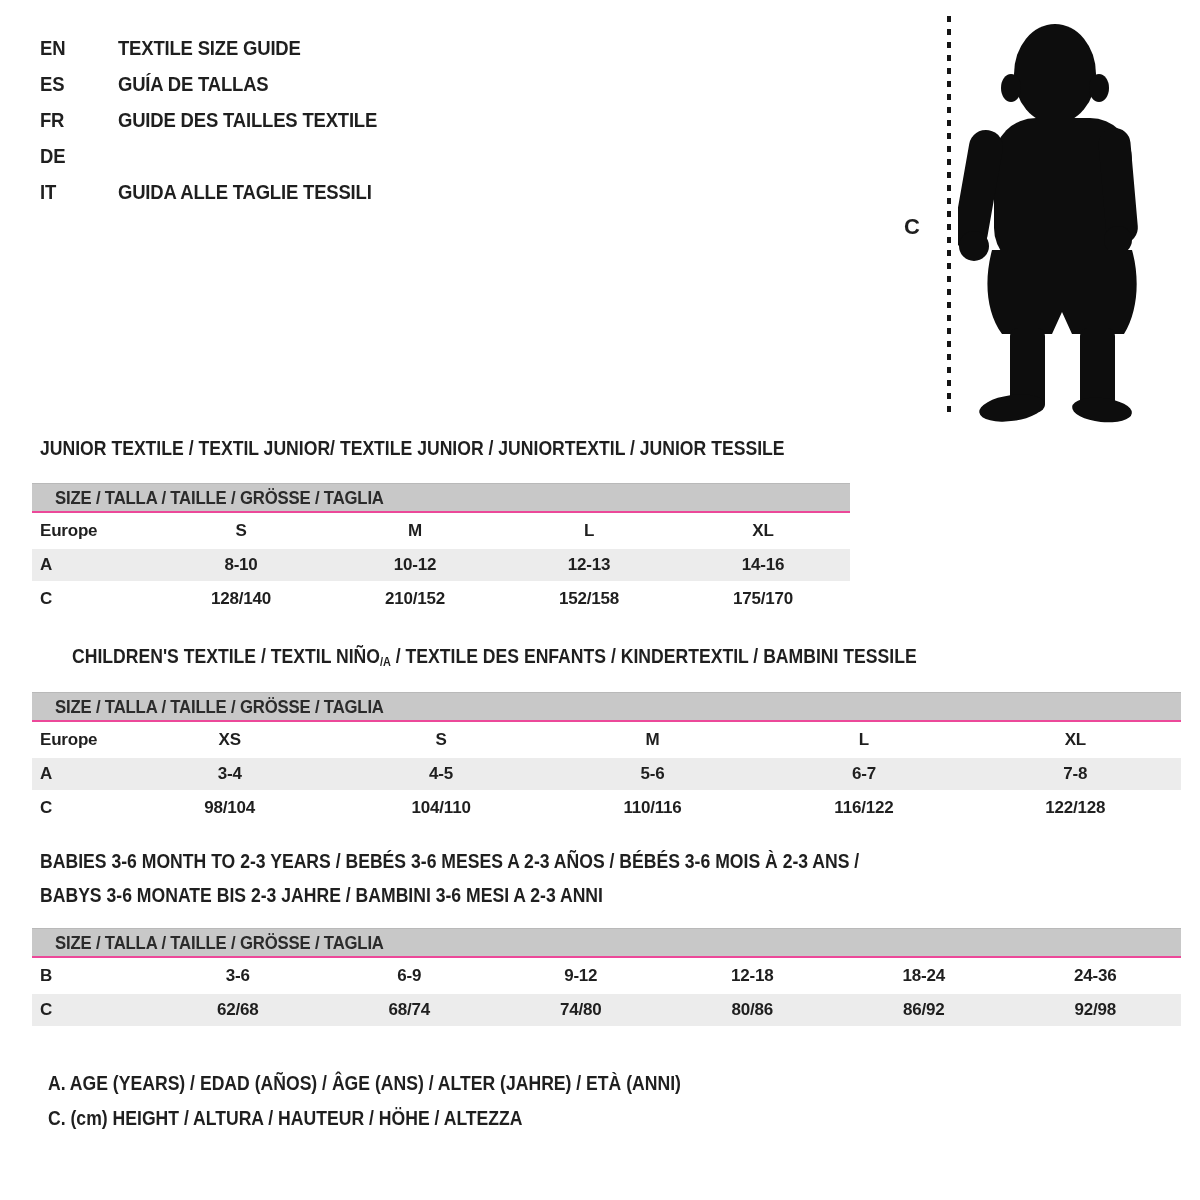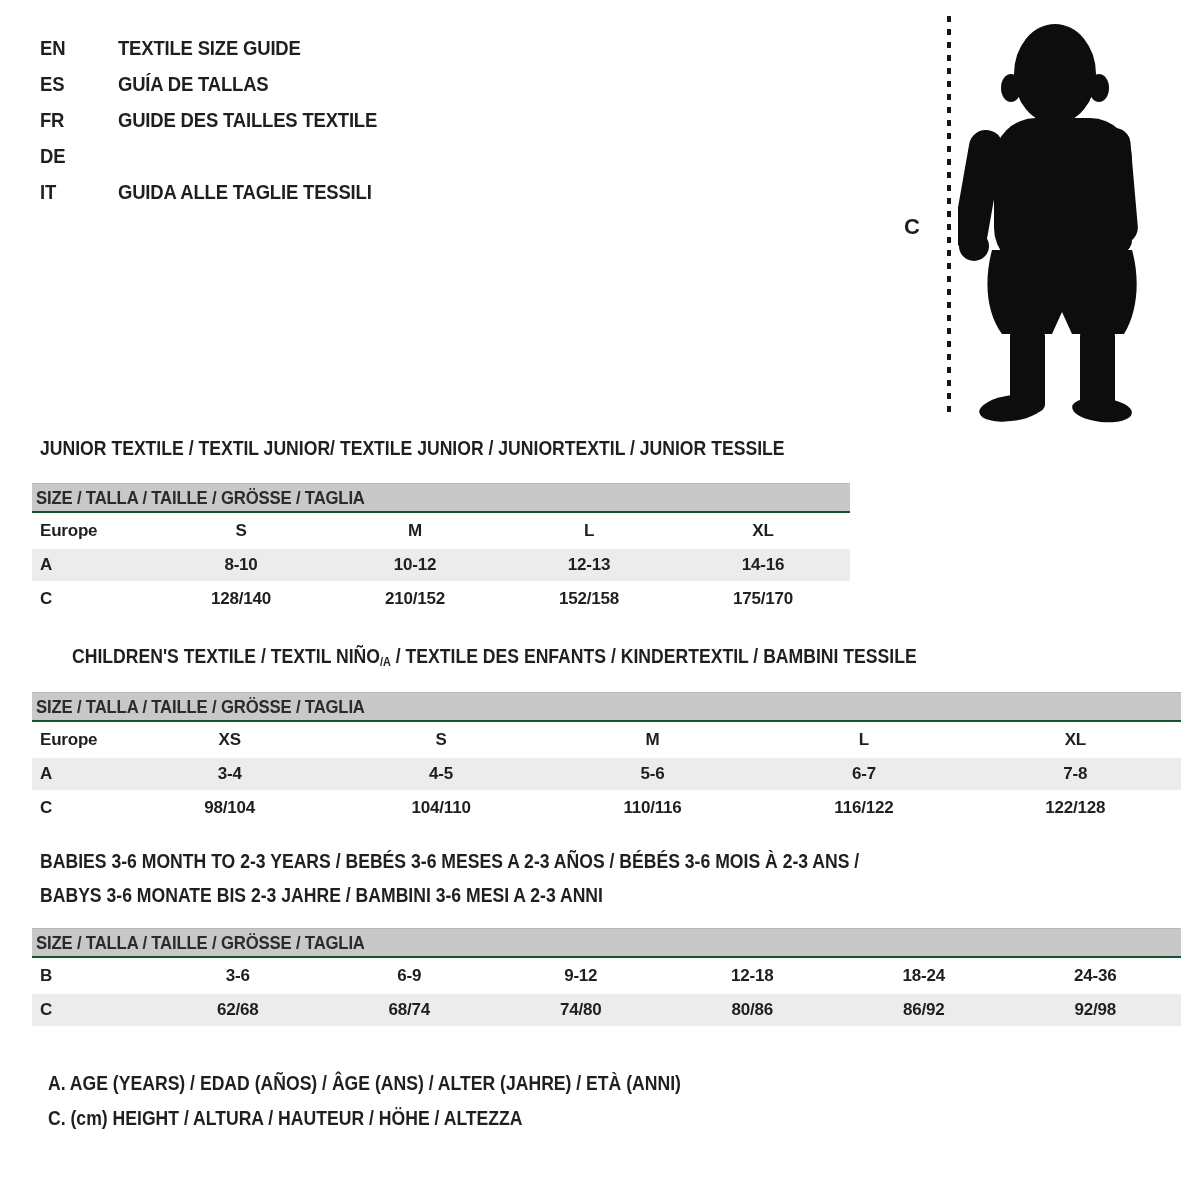--- a/index.html
+++ b/index.html
@@ -23,22 +23,22 @@
   .baby-svg { position:absolute; left:958px; top:14px; }
 
   
   .section-title { position:absolute; left:40px; font-size:20px; line-height:24px; font-weight:700; white-space:nowrap;text-align:right; }
   .title-sub { font-size:0.62em; vertical-align:-0.25em; }
 
   
   .size-table { position:absolute; left:32px; }
   .size-head {
     height:30px; box-sizing:border-box; background:#c8c8c8;
-    border-top:1px solid #b9b9b9; border-bottom:2px solid #14532d;
-    display:flex; align-items:center; padding-left:4px;
+    border-top:1px solid #b9b9b9; border-bottom:2px solid #ec4899;
+    display:flex; align-items:center; padding-left:23px;
     font-size:19px; font-weight:700; color:#2b2b2b; letter-spacing:-0.2px;
   }
   .trow { display:flex; height:32px; align-items:center; margin-top:2px; font-size:17px; font-weight:700; letter-spacing:-0.2px; }
   .trow.shade { background:#ececec; }
   .tlabel { padding-left:8px; box-sizing:border-box; flex:0 0 auto; }
   .jr .tlabel { width:122px; }
   .ch .tlabel { width:92px; }
   .bb .tlabel { width:120px; }
   .tcell { flex:1 1 0; text-align:center; }
 

